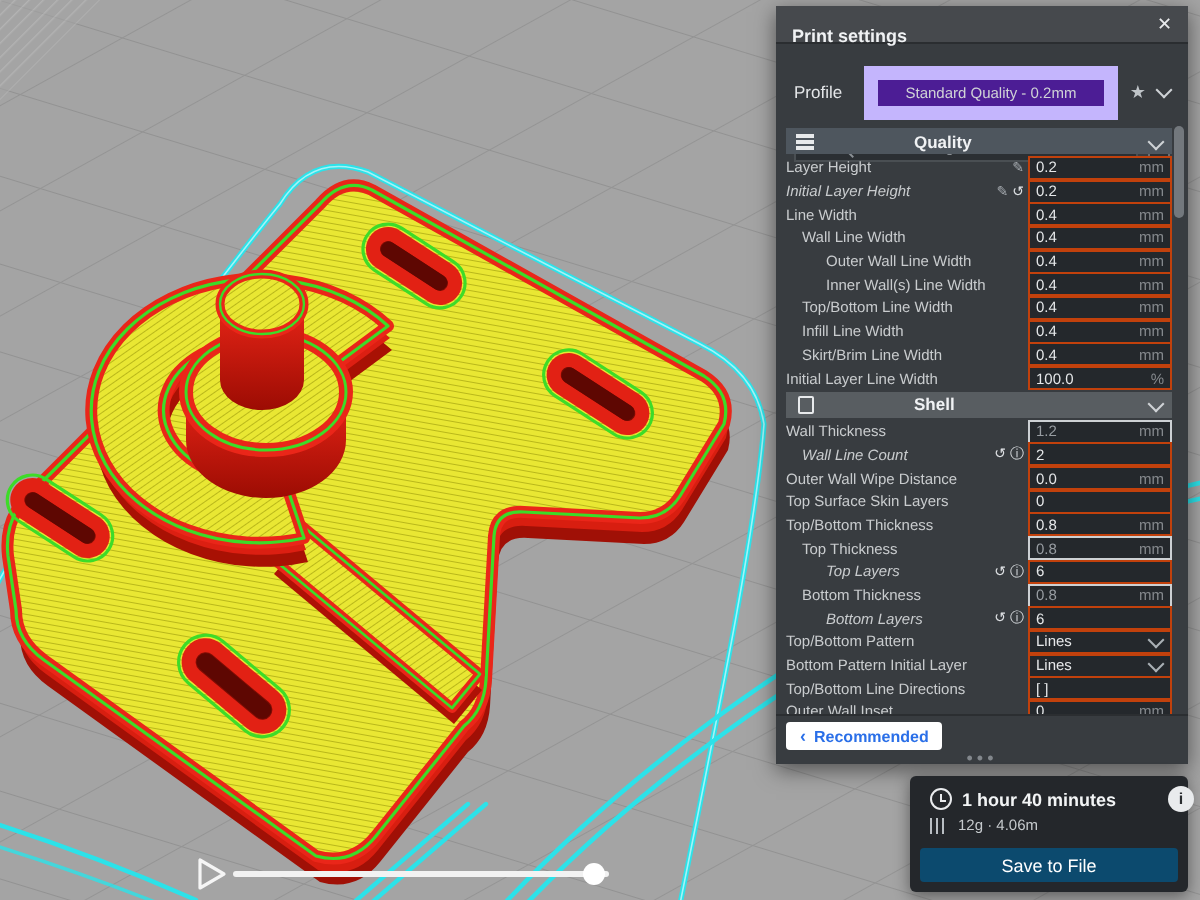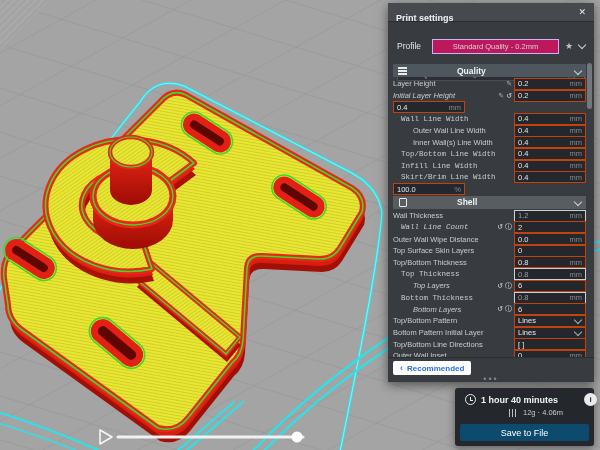--- a/index.html
+++ b/index.html
@@ -9,21 +9,21 @@
   
   #panel{position:absolute;left:388px;top:3px;width:206px;height:379px;
          background:#383c40;box-shadow:0 3px 10px rgba(0,0,0,.5);font-size:7.5px;color:#c9ccce;}
   #panel-header{height:18px;background:#46494d;display:flex;align-items:center;
                 padding:0 8px;border-bottom:1px solid #2a2d30;}
   #panel-title{font-weight:bold;color:#f0f2f4;font-size:9px;flex:1;margin-top:12px;}
   #panel-close{color:#e8eaec;font-size:9px;cursor:pointer;}
   .prow{display:flex;align-items:center;padding:0 9px;}
   #profile-row{margin-top:9px;height:30px;}
   #profile-label{width:35px;color:#e4e6e8;font-size:8.5px;}
-  #profile-select{flex:1;height:13px;background:#be185d;border:1px solid #c4b5fd;
+  #profile-select{flex:1;height:13px;background:#4c1d95;border:7px solid #c4b5fd;
                   display:flex;align-items:center;justify-content:center;color:#d0d3d6;font-size:7.5px;}
   #profile-star{color:#bfc4c8;font-size:9px;margin-left:6px;}
   .chev{width:5px;height:5px;border-right:1.4px solid #cfd3d6;border-bottom:1.4px solid #cfd3d6;
         transform:rotate(45deg);display:inline-block;flex:none;}
   #profile-chev{margin-left:6px;margin-top:-2px;}
   #search-row{margin-top:6px;height:13px;}
   #search-box{flex:1;height:12px;background:#2b2f33;border:1px solid #4a4f53;
               display:flex;align-items:center;padding:0 20px;color:#8b9095;}
   .mag{width:5px;height:5px;border:1.2px solid #8b9095;border-radius:50%;position:relative;margin-right:4px;flex:none;}
   .mag::after{content:"";position:absolute;width:3px;height:1.2px;background:#8b9095;
@@ -34,21 +34,21 @@
   .cat{height:13px;margin:1px 0;display:flex;align-items:center;padding:0 5px;background:#4e565e;gap:44px;}
   .cat.shell{background:#585d61;}
   .cat-label{flex:1;font-weight:bold;color:#f0f2f4;font-size:8.5px;margin-left:6px;}
   .cat-icon{width:9px;height:8px;position:relative;flex:none;}
   .cat-icon.layers::before{content:"";position:absolute;left:0;top:0;width:9px;height:2px;
       background:#e8eaec;box-shadow:0 3px 0 #e8eaec,0 6px 0 #e8eaec;}
   .cat-icon.shellbox::before{content:"";position:absolute;left:1px;top:0;width:6px;height:7px;
       border:1.2px solid #e8eaec;border-radius:1px;}
   .srow{height:11.7px;display:flex;align-items:center;}
   .lbl{flex:1;white-space:nowrap;overflow:hidden;color:#c9ccce;}
-  .lbl.i1{padding-left:8px;font-family:Liberation Mono, monospace;} .lbl.i2{padding-left:20px;}
+  .lbl.i1{padding-left:8px;} .lbl.i2{padding-left:20px;}
   .lbl.it{font-style:italic;}
   .ric{font-size:7px;color:#dde0e3;margin-right:2px;flex:none;}
   .ric.pencil{color:#a9aeb3;}
   .valbox{width:64px;height:10px;background:#24282c;border:1px solid #c2410c;flex:none;
           display:flex;align-items:center;padding:0 3px;color:#e6e8ea;}
   .valbox .val{flex:1;}
   .valbox .unit{color:#85898d;}
   .valbox.calc{border-color:#cdd1d4;color:#989da2;}
   .valbox.calc .val{color:#989da2;}
   .valbox .chev{margin-right:1px;margin-top:-2px;border-color:#aab0b5;}
@@ -62,21 +62,21 @@
   
   #output-box{position:absolute;left:455px;top:388px;width:139px;height:58px;background:#24272b;
       border-radius:3px;box-shadow:0 2px 8px rgba(0,0,0,.45);color:#f2f4f5;}
   #time-row{position:absolute;left:10px;top:6px;display:flex;align-items:center;}
   .clock{width:9px;height:9px;border:1.3px solid #e9ebed;border-radius:50%;position:relative;margin-right:5px;flex:none;}
   .clock::after{content:"";position:absolute;left:3.5px;top:1.5px;width:2.5px;height:3.5px;
       border-left:1.2px solid #e9ebed;border-bottom:1.2px solid #e9ebed;}
   #time-text{font-weight:bold;font-size:9px;white-space:nowrap;}
   #info-icon{position:absolute;right:-3px;top:5px;width:13px;height:13px;border-radius:50%;
       background:#e9ebed;color:#2a2d30;font-weight:bold;font-size:8px;text-align:center;line-height:13px;}
-  #mat-row{position:absolute;left:10px;top:20px;display:flex;align-items:center;color:#c6cacd;font-size:7.5px;margin-left:44px;}
+  #mat-row{position:absolute;left:10px;top:20px;display:flex;align-items:center;color:#c6cacd;font-size:7.5px;}
   .spool{width:8px;height:8px;position:relative;margin-right:6px;flex:none;}
   .spool::before{content:"";position:absolute;left:0;top:0;width:1.4px;height:8px;background:#b9bec3;
       box-shadow:3px 0 0 #b9bec3,6px 0 0 #b9bec3;}
   #save-btn{position:absolute;left:5px;right:5px;bottom:5px;height:17px;background:#0c4a6e;border-radius:2px;
       color:#fff;font-size:9px;display:flex;align-items:center;justify-content:center;cursor:pointer;}
 </style>
 </head>
 <body>
 
 <div id="stage">
@@ -217,20 +217,21 @@
         <div class="srow">
           <div class="lbl i0 it">Initial Layer Height</div>
           <span class="ric pencil">✎</span>
           <span class="ric revert">↺</span>
           <div class="valbox">
             <span class="val">0.2</span>
             <span class="unit">mm</span>
           </div>
         </div>
         <div class="srow">
+          <div class="lbl i0">Line Width</div>
           <div class="valbox">
             <span class="val">0.4</span>
             <span class="unit">mm</span>
           </div>
         </div>
         <div class="srow">
           <div class="lbl i1">Wall Line Width</div>
           <div class="valbox">
             <span class="val">0.4</span>
             <span class="unit">mm</span>
@@ -265,20 +266,21 @@
           </div>
         </div>
         <div class="srow">
           <div class="lbl i1">Skirt/Brim Line Width</div>
           <div class="valbox">
             <span class="val">0.4</span>
             <span class="unit">mm</span>
           </div>
         </div>
         <div class="srow">
+          <div class="lbl i0">Initial Layer Line Width</div>
           <div class="valbox">
             <span class="val">100.0</span>
             <span class="unit">%</span>
           </div>
         </div>
         <div class="cat shell">
           <div class="cat-icon shellbox"></div>
           <div class="cat-label">Shell</div>
           <div class="chev"></div>
         </div>

